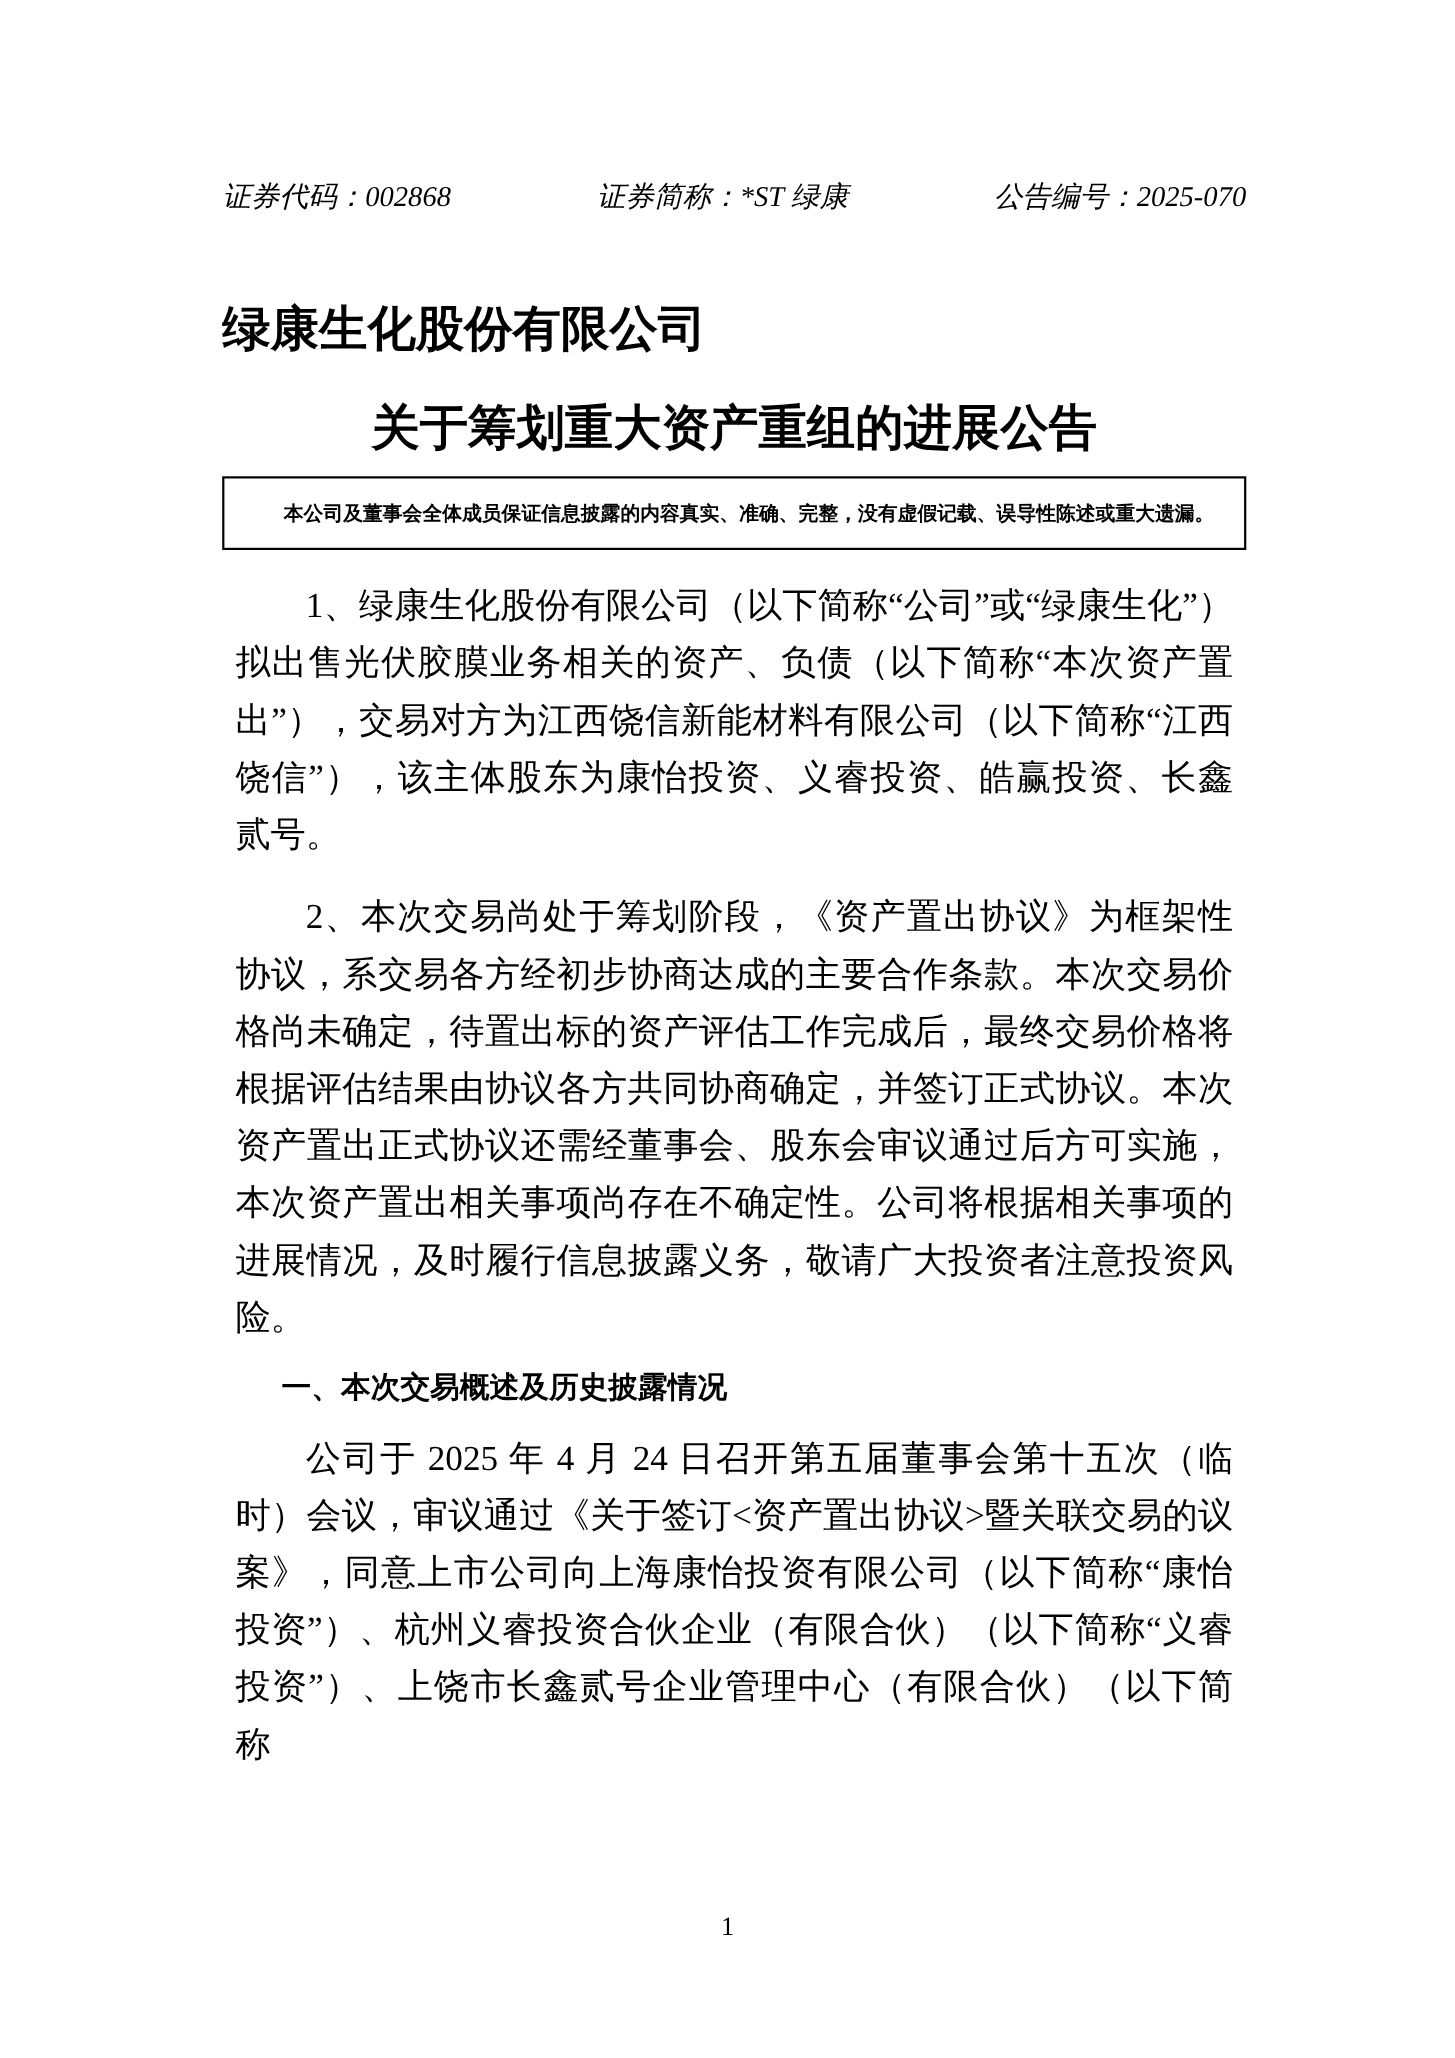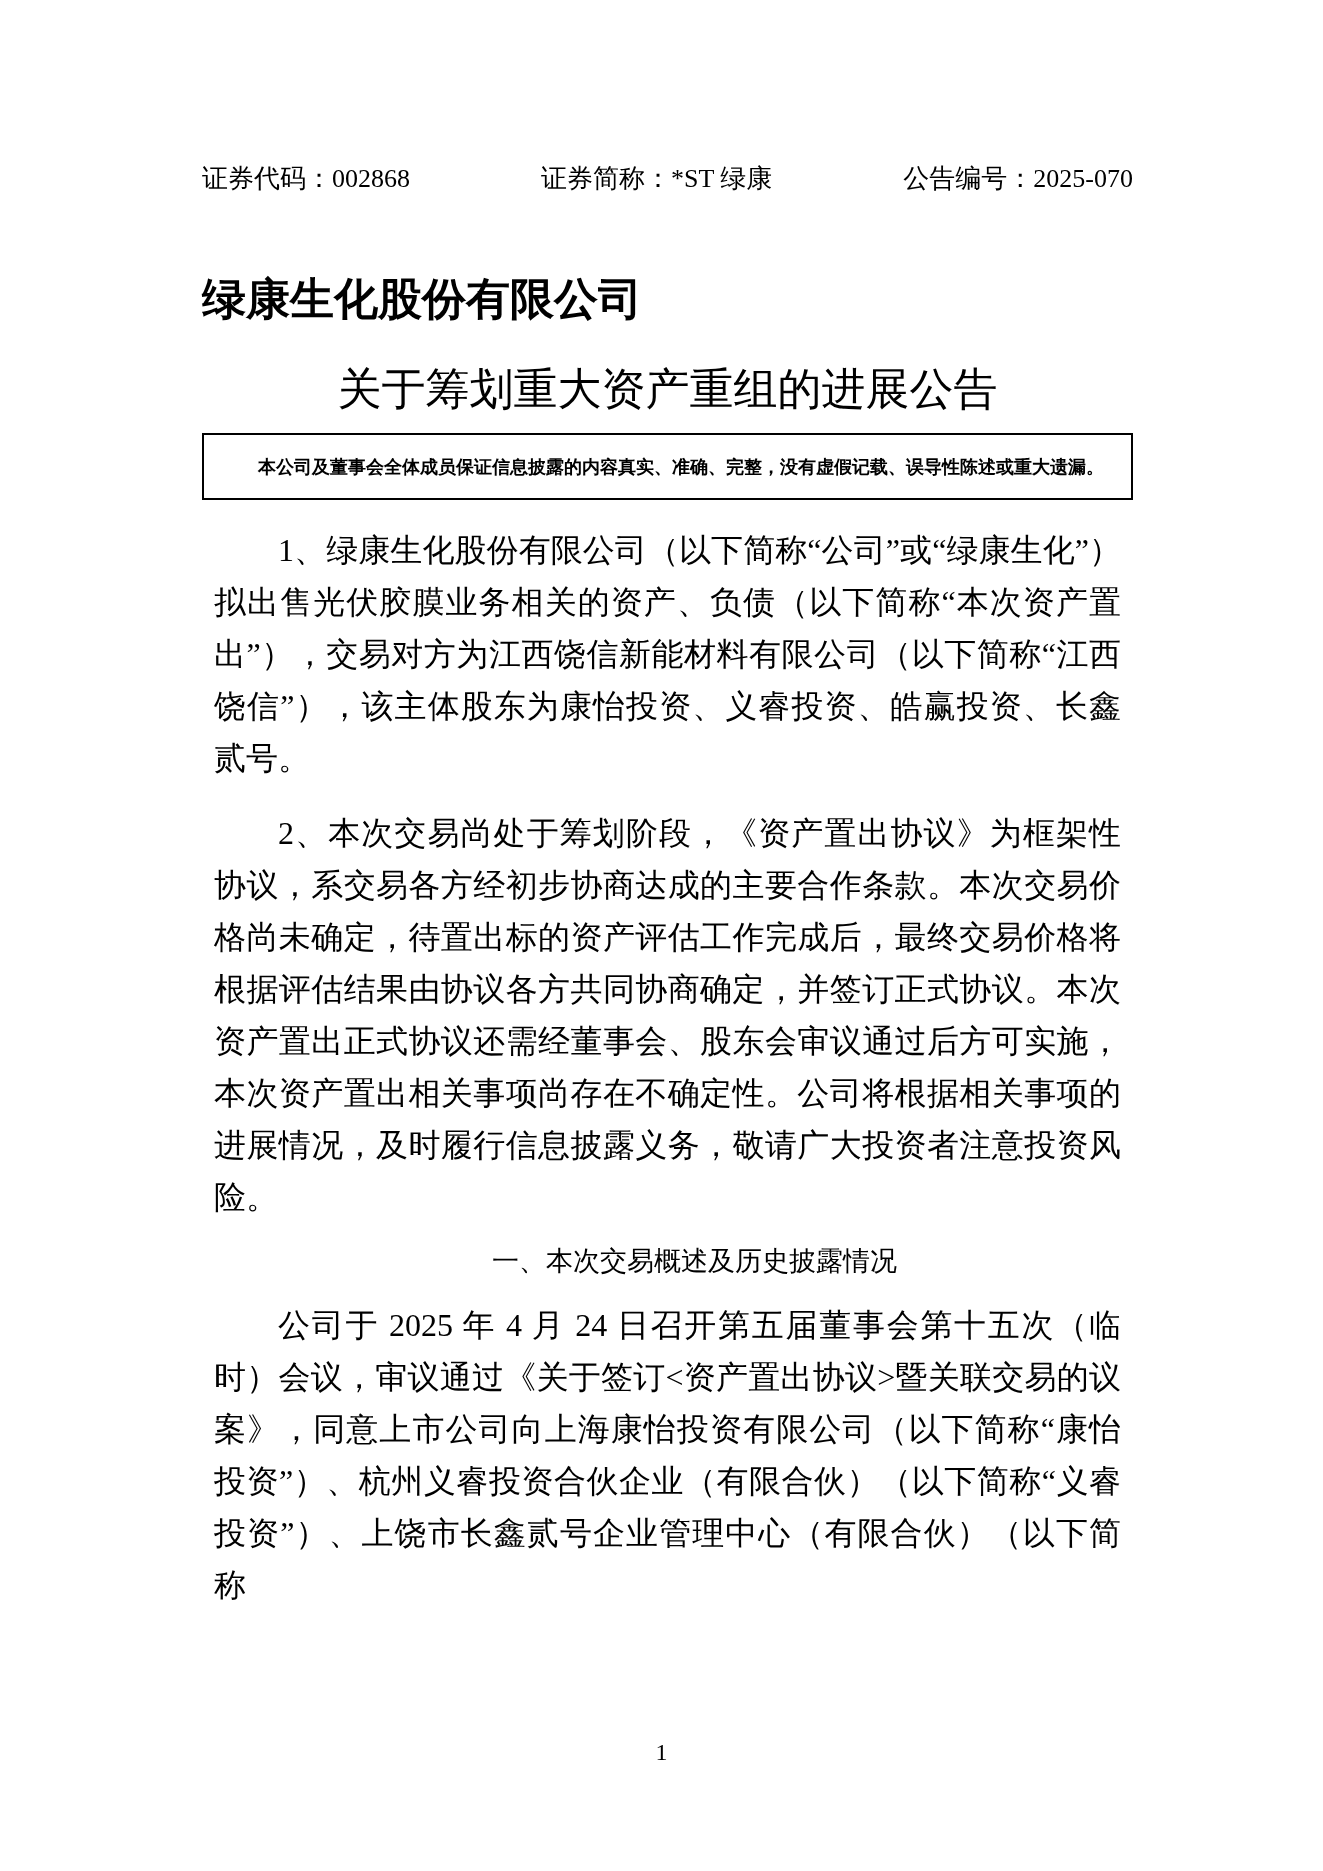--- a/index.html
+++ b/index.html
@@ -19,32 +19,33 @@
     padding: 162px 190px 0 202px;
     overflow: hidden;
   }
   .doc-header {
     display: flex;
     justify-content: space-between;
     align-items: flex-end;
     font-size: 26px;
     line-height: 34px;
     white-space: nowrap;
+    font-style: italic;
   }
   .title-company {
     margin: 78px 0 0 0;
     font-size: 44px;
     font-weight: bold;
     line-height: 52px;
   }
   .title-subject {
     margin: 38px 0 2px 0;
     text-align: center;
     font-size: 44px;
-    font-weight: normal;
+    font-weight: bold;
     line-height: 52px;
   }
   .disclaimer-box {
     margin-top: 17px;
     border: 2px solid #000000;
     padding: 6px 18px 4px 18px;
   }
   .disclaimer-box p {
     margin: 0;
     font-size: 18px;
@@ -65,24 +66,23 @@
     line-height: 52px;
     text-indent: 2em;
     text-align: justify;
   }
   .mt-a { margin-top: 24px; }
   .mt-b { margin-top: 23px; }
   .mt-c { margin-top: 19px; }
   .section-heading {
     margin: 0;
     font-size: 27px;
-    font-weight: normal;
+    font-weight: bold;
     line-height: 52px;
     text-indent: 2em;
-    text-align: center;
   }
   .page-number {
     position: absolute;
     bottom: 104px;
     left: 0;
     width: 100%;
     text-align: center;
     font-size: 24px;
     line-height: 30px;
   }

